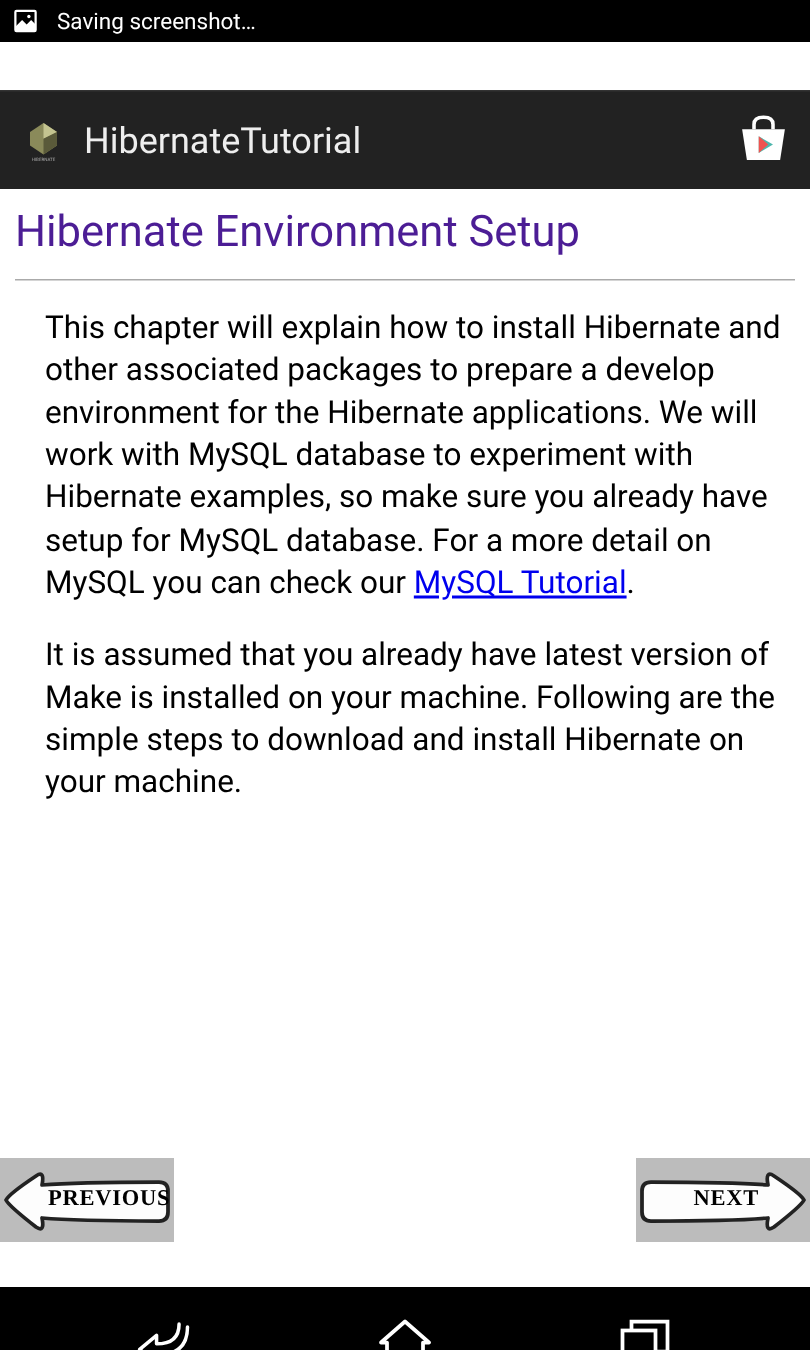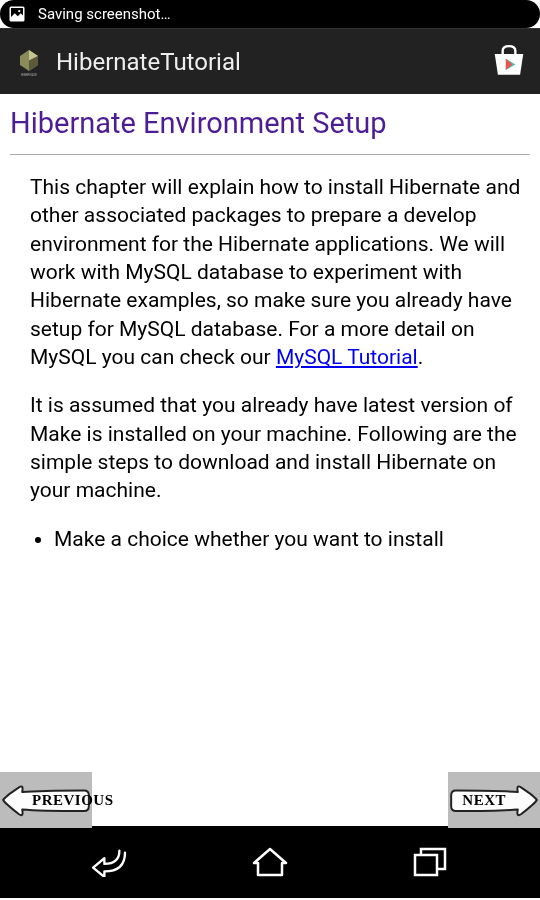--- a/index.html
+++ b/index.html
@@ -6,32 +6,32 @@
   html, body { width: 540px; height: 900px; overflow: hidden; font-family: Roboto, Arial, sans-serif; background: #fff; }
   
   .status-bar {
     height: 28px;
     background: #000;
     color: #fff;
     display: flex;
     align-items: center;
     padding: 0 8px;
     font-size: 15px;
-    border-radius: 14px;
   }
   .status-bar .photo-icon { margin-right: 12px; display: flex; align-items: center; }
   
   .app-bar {
     height: 66px;
     background: #222;
     color: #fff;
     display: flex;
     align-items: center;
     padding: 4px 12px;
     border-top: 1px solid #333;
+    margin-top: 32px;
   }
   .app-icon { width: 34px; height: 34px; margin-right: 10px; display: flex; align-items: center; justify-content: center; }
   .app-title { font-size: 24px; font-weight: 400; flex: 1; color: #eee; }
   .store-icon { width: 38px; height: 38px; }
   
   .content {
     background: #fff;
     padding: 12px 10px;
     height: 678px;
     overflow: hidden;
@@ -49,21 +49,21 @@
     top: 772px;
     left: 0;
     width: 540px;
     height: 64px;
     display: flex;
     justify-content: space-between;
     pointer-events: none;
   }
   .nav-btn {
     pointer-events: auto;
-    width: 92px;
+    width: 116px;
     height: 56px;
     background: #bcbcbc;
     position: relative;
     display: flex;
     align-items: center;
     justify-content: flex-end;
   }
   .arrow-shape {
     position: relative;
     width: 100%;
@@ -133,23 +133,20 @@
   </div>
 </div>
 
 <div class="content">
   <h1>Hibernate Environment Setup</h1>
   <hr>
   <p>
     <span>This chapter will explain how to install Hibernate and other associated packages to prepare a develop environment for the Hibernate applications. We will work with MySQL database to experiment with Hibernate examples, so make sure you already have setup for MySQL database. For a more detail on MySQL you can check our </span><a href="#">MySQL Tutorial</a><span>.</span>
   </p>
   <p>It is assumed that you already have latest version of Make is installed on your machine. Following are the simple steps to download and install Hibernate on your machine.</p>
-  <ul>
-    <li>Make a choice whether you want to install</li>
-  </ul>
 </div>
 
 <div class="nav-arrows">
   <div class="nav-btn prev">
     <svg class="arrow-shape" width="116" height="56" viewBox="0 0 116 56">
       <path d="M 4 28 Q 6 24 24 12 Q 30 8 28 18 L 28 18 Q 50 16 106 16 Q 112 16 112 22 L 112 36 Q 112 42 106 42 Q 50 42 28 40 L 28 40 Q 30 50 24 46 Q 6 32 4 28 Z" fill="#fdfdfd" stroke="#222" stroke-width="2.5" stroke-linejoin="round"></path>
     </svg>
     <span class="arrow-text">PREVIOUS</span>
   </div>
   <div class="nav-btn next">

